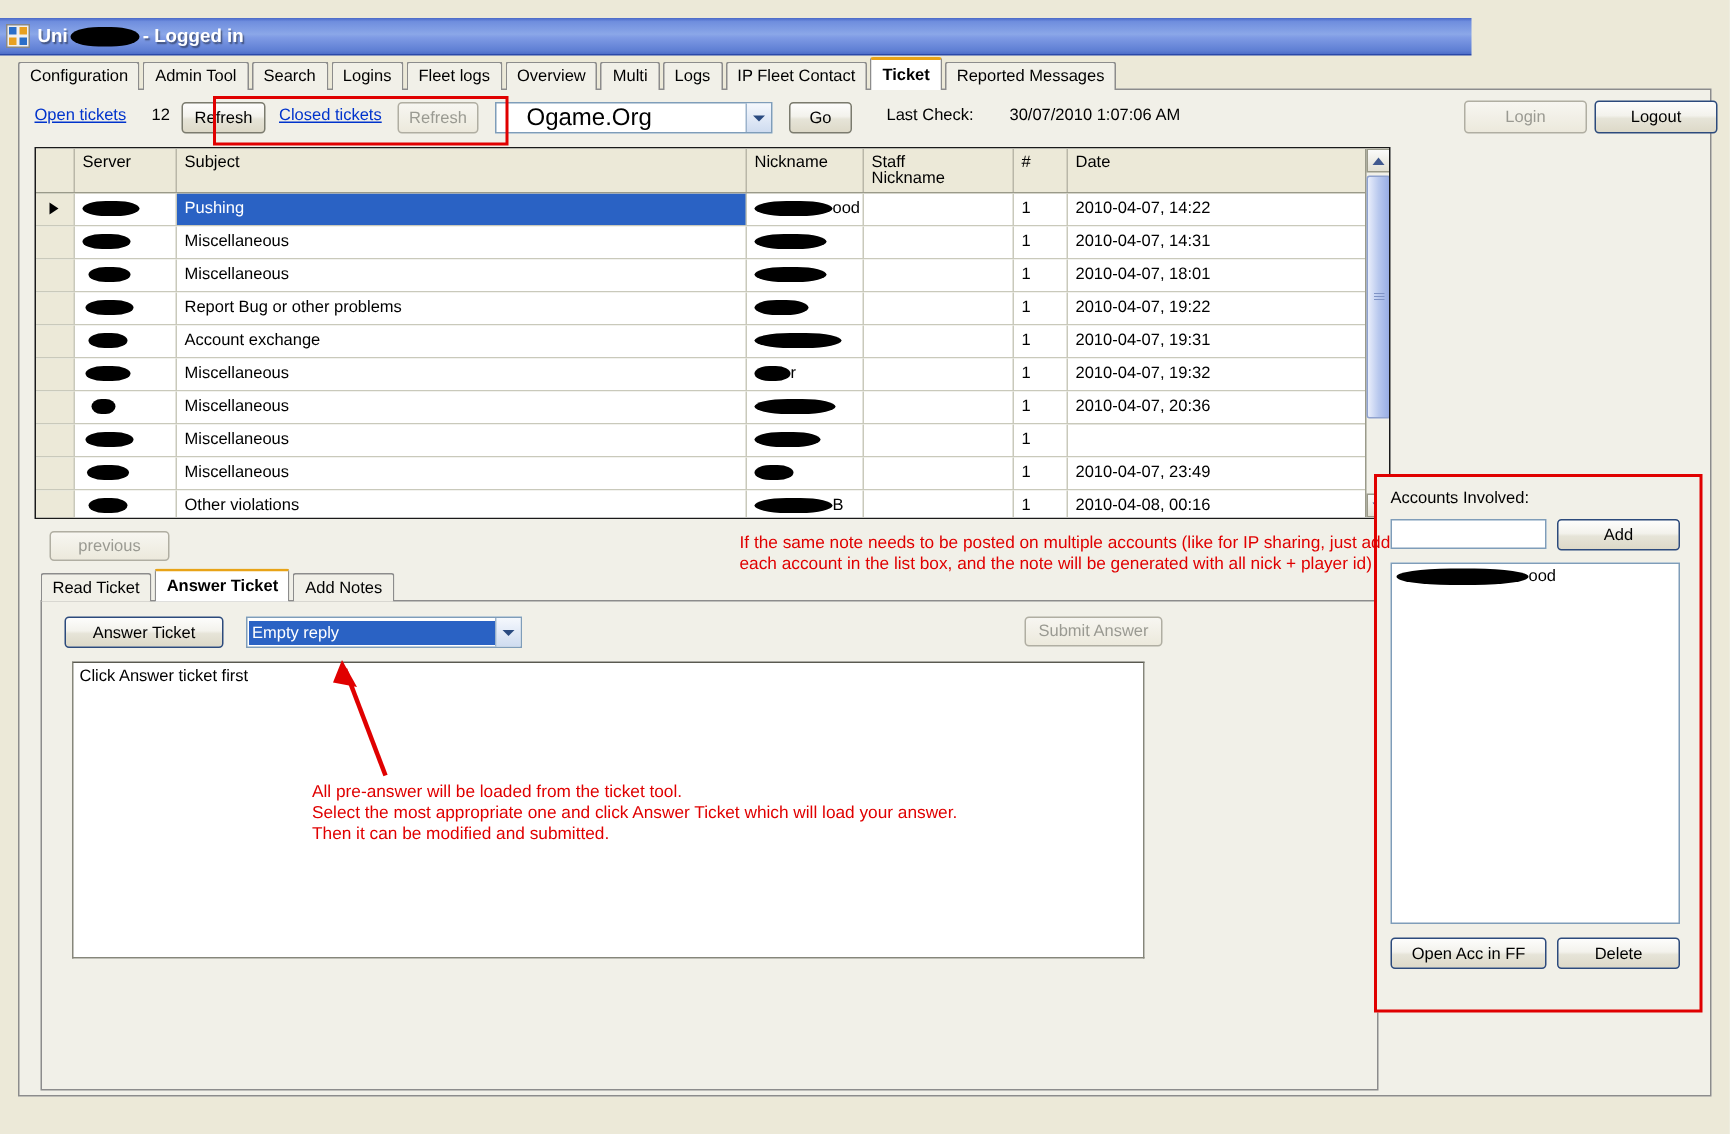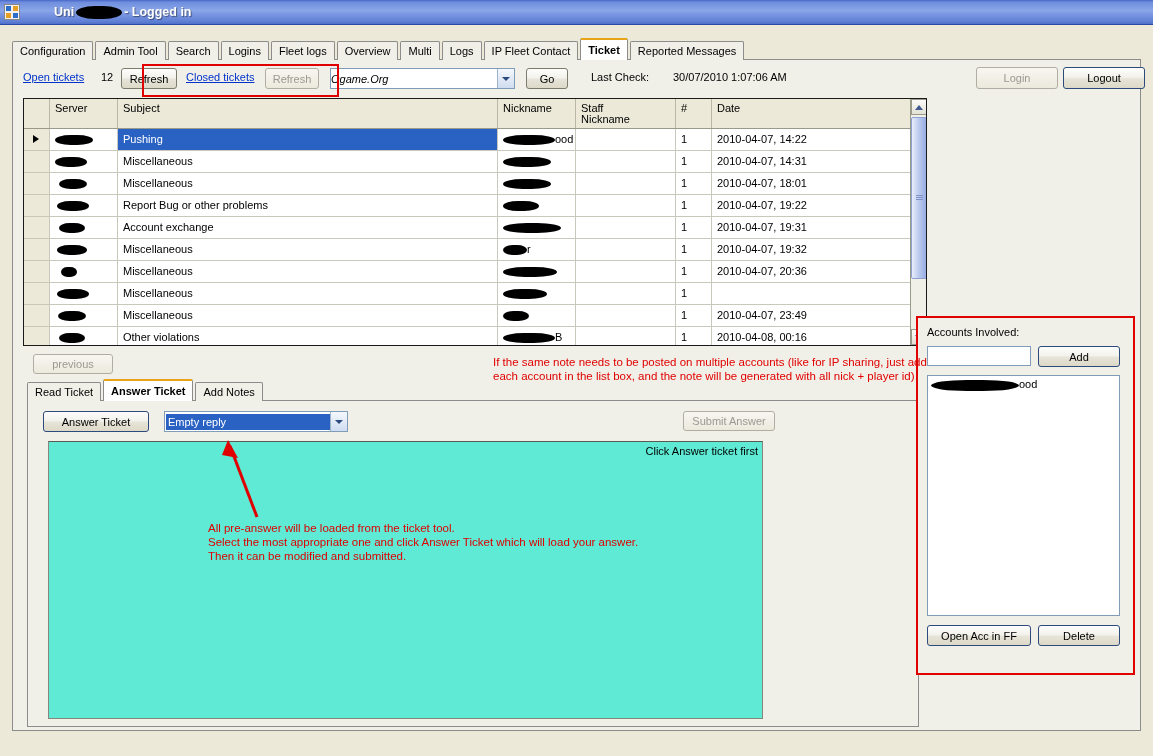--- a/index.html
+++ b/index.html
@@ -9,25 +9,25 @@
     background:#ECE9D8;
     font-family:"Liberation Sans", sans-serif;
     font-size:11px;
     color:#000;
     overflow:hidden;
     position:relative;
   }
 
   
   #titlebar{
-    position:absolute; left:0; top:0; width:1153px; height:25px;
+    position:absolute; left:0; top:12px; width:981px; height:25px;
     background:linear-gradient(to bottom,
         #4a69c8 0%, #6f8ede 10%, #8ba7e8 45%, #7e9ae4 55%, #5f7fd4 90%, #4e6ec9 100%);
     border-bottom:1px solid #2a48a8;
-    display:flex; align-items:center;gap:29px;
+    display:flex; align-items:center;
   }
   #titlebar .ico{
     width:16px; height:16px; margin-left:4px; margin-right:5px;
     position:relative; flex:0 0 auto;
     background:#f0f0f0; border:1px solid #888;
   }
   #titlebar .ico:before{
     content:""; position:absolute; left:1px; top:1px; width:5px; height:5px; background:#2a6ec9;
     box-shadow:7px 0 0 #e8a020, 0 7px 0 #e8a020, 7px 7px 0 #2a6ec9;
   }
@@ -186,23 +186,23 @@
   #reply-combo .caret-box i{
     width:0;height:0;border-left:4px solid transparent;border-right:4px solid transparent;
     border-top:4px solid #2a4a80;
   }
   #combo-hl{
     position:absolute; left:129px; top:4px; width:197px; height:33px;
     border:2px solid #E00000; pointer-events:none; z-index:9;
   }
   #submit-btn{ position:absolute; left:655px; top:10px; width:92px; height:20px; }
   #answer-text{
-    position:absolute; left:20px; top:40px; width:715px; height:278px;
-    background:#5eead4; border:1px solid #86867a; border-top-color:#5a5a50;
-    padding:3px 4px; font-size:11px; color:#000; overflow:hidden;text-align:right;
+    position:absolute; left:20px; top:40px; width:715px; height:198px;
+    background:#ffffff; border:1px solid #86867a; border-top-color:#5a5a50;
+    padding:3px 4px; font-size:11px; color:#000; overflow:hidden;
   }
 
   
   #acct-panel{
     position:absolute; left:916px; top:316px; width:219px; height:359px;
     border:2px solid #E00000; background:#F1F0E8; z-index:4;
   }
   #acct-title{ position:absolute; left:9px; top:8px; font-size:11px; }
   #acct-input{
     position:absolute; left:9px; top:28px; width:104px; height:20px;
@@ -253,21 +253,21 @@
 <div id="client">
 
   <div id="toolbar">
     <span class="lnk" style="left:10px;">Open tickets</span>
     <span class="plain" style="left:88px;">12</span>
     <button class="btn" style="position:absolute;left:108px;top:8px;width:56px;height:21px;">Refresh</button>
     <span class="lnk" style="left:173px;">Closed tickets</span>
     <button class="btn dis" style="position:absolute;left:252px;top:8px;width:54px;height:21px;">Refresh</button>
 
     <div style="position:absolute;left:317px;top:8px;width:185px;height:21px;border:1px solid #7f9db9;background:#fff;display:flex;align-items:center;">
-      <span style="flex:1;padding-left:0;font-size:11px;font-style:italic;">Ogame.Org</span>
+      <span style="flex:1;padding-left:20px;font-size:16px;">Ogame.Org</span>
       <span style="width:17px;height:100%;background:linear-gradient(to bottom,#f5f8fd,#cfdcf0);border-left:1px solid #9cb3cc;display:flex;align-items:center;justify-content:center;">
         <i style="width:0;height:0;border-left:4px solid transparent;border-right:4px solid transparent;border-top:4px solid #2a4a80;display:block;"></i>
       </span>
     </div>
 
     <button class="btn" style="position:absolute;left:513px;top:8px;width:42px;height:21px;">Go</button>
 
     <span class="plain" style="left:578px;">Last Check:</span>
     <span class="plain" style="left:660px;">30/07/2010 1:07:06 AM</span>
 

